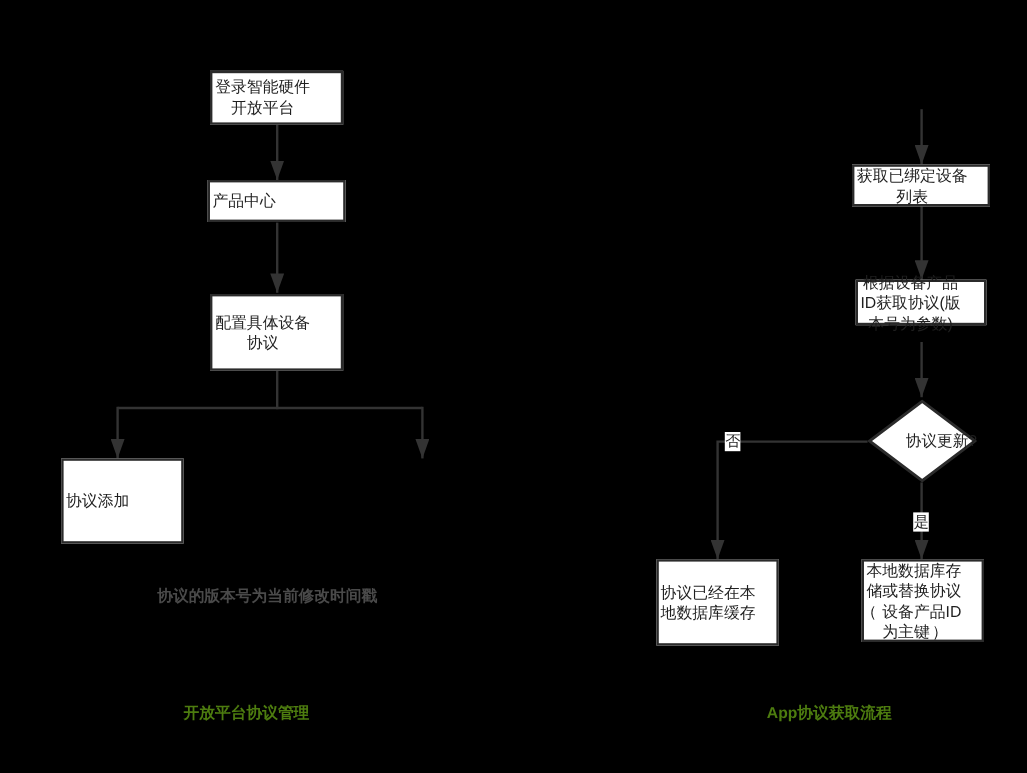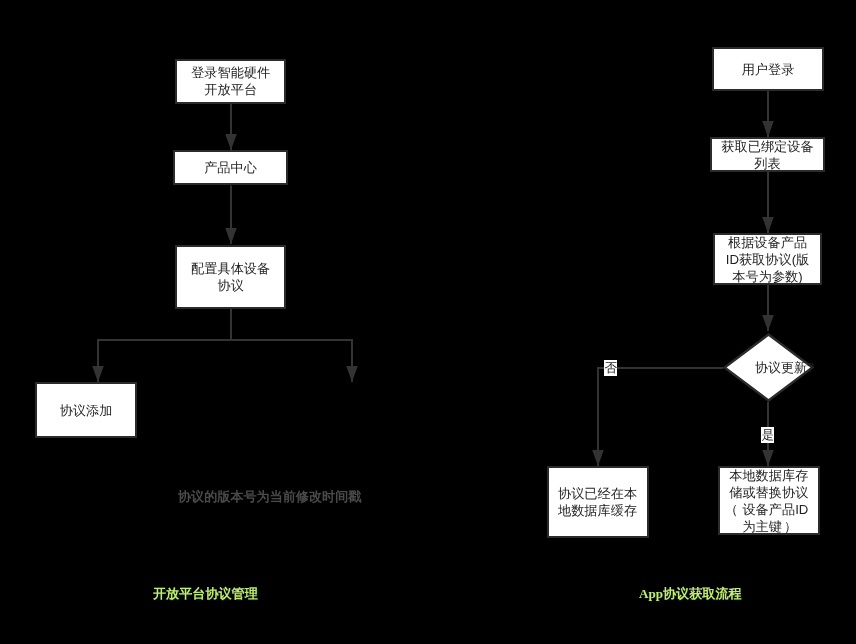--- a/index.html
+++ b/index.html
@@ -1,32 +1,32 @@
 <!DOCTYPE html>
 <html><head>
 <meta charset="utf-8">
 <title>Flowchart</title>
 <style>
   html,body{margin:0;padding:0;background:#000;width:856px;height:644px;overflow:hidden;}
   body{font-family:"Liberation Sans",sans-serif;-webkit-font-smoothing:antialiased;}
   #stage{position:relative;width:856px;height:644px;background:#000000;}
   .node{position:absolute;background:#ffffff;border:2px solid #2b2b2b;box-sizing:border-box;
-        display:flex;align-items:center;justify-content:center;text-align:center;
+        display:flex;align-items:center;text-align:center;
         color:#1f1f1f;font-size:13.2px;line-height:17px;}
   .node > span{display:block;padding:0 2px;}
   .diamond{position:absolute;}
   .diamond .dtext{position:absolute;left:16px;top:0;width:100%;height:100%;
         display:flex;align-items:center;justify-content:center;color:#1f1f1f;font-size:13px;}
   .edgelabel{position:absolute;background:#ffffff;color:#1f1f1f;font-size:12.6px;
         line-height:16px;text-align:center;overflow:visible;white-space:nowrap;}
   .caption{position:absolute;font-weight:bold;font-size:13.1px;white-space:nowrap;line-height:15px;}
   .gray{color:#4a4a4a;font-size:13.1px;}
   .fw-paren{position:relative;left:-4.5px;}
   .fw-paren-close{position:relative;left:2px;}
-  .red{color:#bef264;font-family:Liberation Serif, serif;}
+  .red{color:#4d7c0f;}
   svg.wires{position:absolute;left:0;top:0;pointer-events:none;}
 </style>
 </head>
 <body>
 
 <div id="stage">
 
   <svg class="wires" width="856" height="644" viewBox="0 0 856 644">
     <defs>
       <marker id="ah" markerWidth="17" markerHeight="11.6" refX="16.1" refY="5.8" orient="auto" markerUnits="userSpaceOnUse">
@@ -52,48 +52,45 @@
 
   <div class="node" style="left:175.3px;top:58.8px;width:110.8px;height:44.9px;">
     <span>登录智能硬件<br>开放平台</span>
   </div>
   <div class="node" style="left:173px;top:149.5px;width:115px;height:35.4px;">
     <span>产品中心</span>
   </div>
   <div class="node" style="left:175.3px;top:245.3px;width:110.7px;height:64px;">
     <span>配置具体设备<br>协议</span>
   </div>
-  <div class="node" style="left:35px;top:382px;width:102px;height:56px;">
+  <div class="node" style="left:51px;top:382px;width:102px;height:71px;">
     <span>协议添加</span>
   </div>
 
-  <div class="node" style="left:712px;top:47px;width:112px;height:44px;">
-    <span>用户登录</span>
-  </div>
   <div class="node" style="left:710px;top:137px;width:115px;height:35px;">
     <span>获取已绑定设备<br>列表</span>
   </div>
-  <div class="node" style="left:713px;top:233px;width:109px;height:52px;">
+  <div class="node" style="left:713px;top:233px;width:109px;height:38px;">
     <span>根据设备产品<br>ID获取协议(版<br>本号为参数)</span>
   </div>
 
   <div class="diamond" style="left:723px;top:333px;width:91px;height:69px;">
     <svg width="91" height="69" viewBox="0 0 91 69">
       <polygon points="45.5,1.5 89.4,34.5 45.5,67.5 1.6,34.5" fill="#ffffff" stroke="#2b2b2b" stroke-width="2.4" stroke-linejoin="miter" stroke-miterlimit="10"></polygon>
     </svg>
     <div class="dtext">协议更新?</div>
   </div>
 
   <div class="node" style="left:546.5px;top:466px;width:102px;height:71.5px;">
     <span>协议已经在本<br>地数据库缓存</span>
   </div>
   <div class="node" style="left:718px;top:466px;width:101.5px;height:69px;">
     <span>本地数据库存<br>储或替换协议<br><span class="fw-paren">（</span>设备产品ID<br>为主键<span class="fw-paren-close">）</span></span>
   </div>
 
   <div class="edgelabel" style="left:604px;top:360px;width:13.4px;height:16px;">否</div>
   <div class="edgelabel" style="left:761px;top:427px;width:13.4px;height:16px;">是</div>
 
-  <div class="caption gray" style="left:131px;top:489px;margin-left:47px;">协议的版本号为当前修改时间戳</div>
+  <div class="caption gray" style="left:131px;top:489px;">协议的版本号为当前修改时间戳</div>
   <div class="caption red" style="left:153px;top:586px;">开放平台协议管理</div>
   <div class="caption red" style="left:639px;top:586px;">App协议获取流程</div>
 
 </div>
 
 </body></html>

